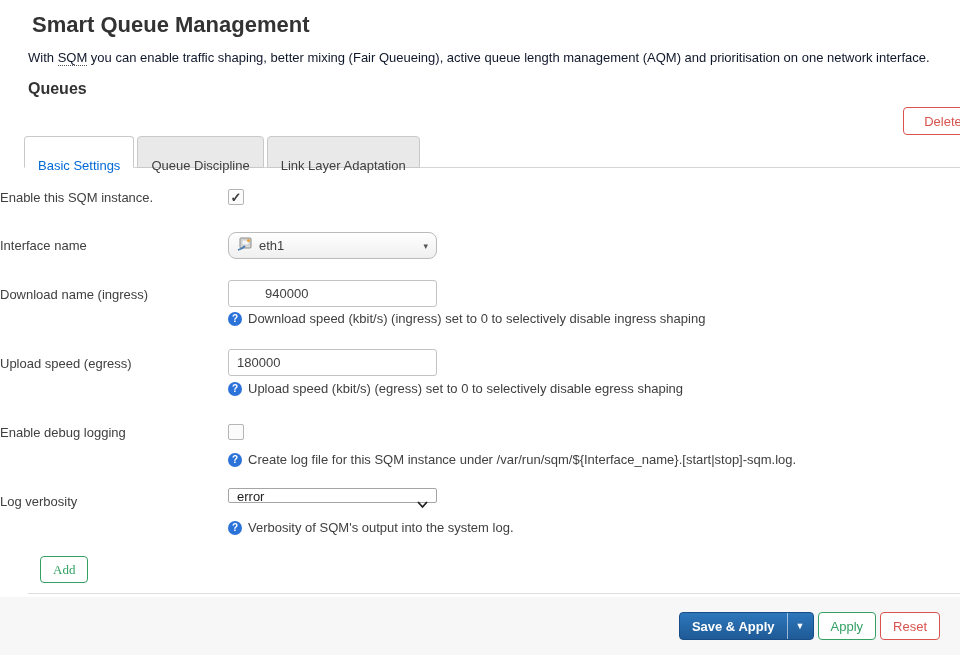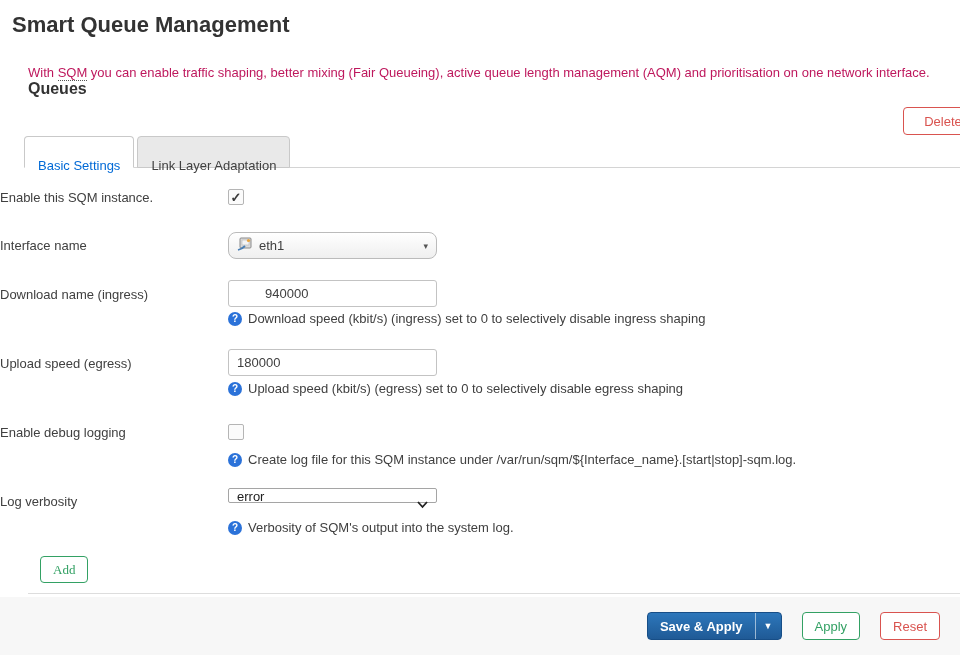--- a/index.html
+++ b/index.html
@@ -1,22 +1,22 @@
 <!DOCTYPE html>
 <html><head>
 <meta charset="utf-8">
 <style>
   * { box-sizing: border-box; margin: 0; padding: 0; }
   html, body { width: 960px; height: 655px; overflow: hidden; background: #fff;
     font-family: "Liberation Sans", sans-serif; color: #404040; font-size: 13px; }
   .stage { position: relative; width: 960px; height: 655px; }
 
   
-  .h1 { position: absolute; left: 12px; top: 12px; font-size: 22px; font-weight: bold; color: #333; }
-  .desc { position: absolute; left: 28px; top: 65px; font-size: 13px; color: #be185d; }
+  .h1 { position: absolute; left: 32px; top: 12px; font-size: 22px; font-weight: bold; color: #333; }
+  .desc { position: absolute; left: 28px; top: 50px; font-size: 13px; color: #0f172a; }
   .desc abbr { border-bottom: 1px dotted #555; text-decoration: none; cursor: help; }
   .h2 { position: absolute; left: 28px; top: 80px; font-size: 16px; font-weight: bold; color: #333; }
 
   
   .btn { display: inline-flex; align-items: center; justify-content: center;
     height: 28px; padding: 0 12px; border-radius: 4px; background: #fff;
     font-size: 13px; cursor: pointer; white-space: nowrap; }
   .btn-red    { border: 1px solid #d9534f; color: #d9534f; }
   .btn-green  { border: 1px solid #33a164; color: #33a164; }
   .btn-delete { position: absolute; left: 903px; top: 107px; width: 80px; }
@@ -51,21 +51,21 @@
   .selwrap .chev { position: absolute; right: 9px; top: 9px; pointer-events: none; }
   .help { position: absolute; left: 228px; display: flex; align-items: center; gap: 6px;
     font-size: 13px; color: #404040; white-space: nowrap; }
   .qicon { width: 14px; height: 14px; border-radius: 50%; background: #2b72d9; color: #fff;
     font-size: 10px; font-weight: bold; display: inline-flex; align-items: center;
     justify-content: center; flex: 0 0 auto; }
 
   
   .divider { position: absolute; left: 28px; right: 0; top: 593px; height: 1px; background: #ddd; }
   .footer { position: absolute; left: 0; right: 0; top: 597px; bottom: 0; background: #f7f7f7; }
-  .footer-actions { position: absolute; right: 20px; top: 15px; display: flex; gap: 20px; }
+  .footer-actions { position: absolute; right: 20px; top: 15px; display: flex; gap: 4px; }
   .splitbtn { display: flex; height: 28px; border-radius: 4px; overflow: hidden;
     border: 1px solid #174e87; background: linear-gradient(#2d77bb, #1f5a96); cursor: pointer; }
   .splitbtn .main { padding: 0 12px; display: flex; align-items: center; color: #fff; font-weight: bold; }
   .splitbtn .caretseg { width: 26px; display: flex; align-items: center; justify-content: center;
     border-left: 1px solid rgba(255,255,255,.55); color: #fff; font-size: 9px; }
 </style>
 </head>
 <body>
 
 <div class="stage">
@@ -73,20 +73,21 @@
   <div class="h1">Smart Queue Management</div>
   <div class="desc">
     <span>With </span><abbr>SQM</abbr><span> you can enable traffic shaping, better mixing (Fair Queueing), active queue length management (AQM) and prioritisation on one network interface.</span>
   </div>
   <div class="h2">Queues</div>
 
   <button class="btn btn-red btn-delete">Delete</button>
 
   <div class="tabbar">
     <div class="tab active">Basic Settings</div>
+    <div class="tab">Queue Discipline</div>
     <div class="tab">Link Layer Adaptation</div>
   </div>
 
   <div class="flabel" style="top:190px">Enable this SQM instance.</div>
   <div class="checkbox" style="top:189px">✓</div>
 
   <div class="flabel" style="top:238px">Interface name</div>
   <div class="combo" style="top:232px">
     <span>
       <svg width="16" height="16" viewBox="0 0 16 16">

